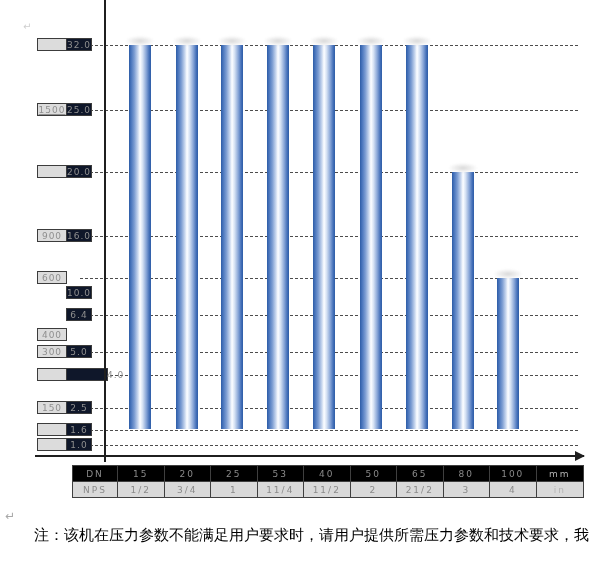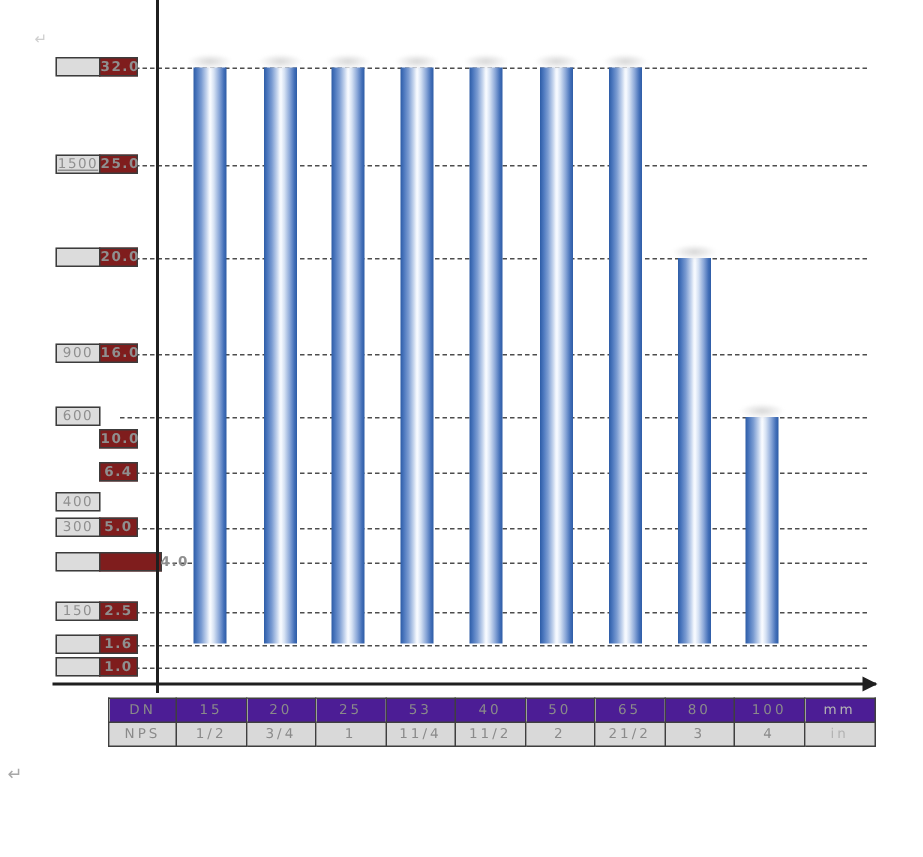--- a/index.html
+++ b/index.html
@@ -11,32 +11,32 @@
   .vaxis{position:absolute; left:104px; top:0; width:2px; height:462px; background:#1f1f1f;}
   .haxis{position:absolute; left:35px; top:455px; width:549px; height:2px; background:#1f1f1f;}
   .haxis-arrow{position:absolute; left:575px; top:451px; width:0; height:0;
     border-left:10px solid #1f1f1f; border-top:5px solid transparent; border-bottom:5px solid transparent;}
   
   .gridline{position:absolute; left:80px; width:498px; height:0; border-top:1px dashed #4d4d4d;}
   
   .ybox{position:absolute; height:13px; line-height:13px; text-align:center;
     font-size:9px; color:#8f8f8f; letter-spacing:1px; border:1px solid #3c3c3c; box-sizing:border-box;}
   .ybox.gray{left:37px; width:30px; background:#dcdcdc;}
-  .ybox.white{left:66px; width:26px; background:#7f1d1d;font-weight:bold;}
+  .ybox.white{left:66px; width:26px; background:#0f172a;}
   
   .bar{position:absolute; width:22px;
     background:linear-gradient(90deg,#2d5ca6 0%,#4a76bd 10%,#7b9cd2 24%,#c7d6ee 40%,#f2f6fc 48%,#f7faff 52%,#d5e1f3 62%,#8aa7d8 78%,#436fb8 92%,#2d5ca6 100%);}
   .bar::before{content:''; position:absolute; top:-9px; left:-4px; right:-4px; height:10px;
     background:radial-gradient(ellipse at center, rgba(175,175,175,.5) 0%, rgba(255,255,255,0) 70%);
     filter:blur(1px);}
   
   .dimtable{position:absolute; left:72px; top:465px; border-collapse:collapse; table-layout:fixed; width:511px;}
   .dimtable td{border:1px solid #3f3f3f; height:15px; padding:0; text-align:center;
     font-size:9px; color:#8a8a8a; letter-spacing:2px; overflow:hidden; white-space:nowrap;}
-  .dimtable tr.row-dn td{background:#4c1d95;}
+  .dimtable tr.row-dn td{background:#000000;}
   .dimtable tr.row-nps td{background:#d9d9d9;}
   .dimtable td.unitcell{color:#b3b3b3;}
   
   .note-line{position:absolute; font-family:"Liberation Serif","DejaVu Serif",serif;
     font-size:15px; color:#000000; white-space:nowrap; line-height:18px;}
   .pmark{position:absolute; color:#a8a8a8; font-size:12px;
     font-family:"DejaVu Sans",sans-serif;}
   .pmark.faint{color:#cfcfcf; font-size:10px;}
   .pmark-inline{color:#a8a8a8; font-size:12px; font-family:"DejaVu Sans",sans-serif; margin-left:2px;}
 </style>
@@ -137,13 +137,14 @@
             <td>21/2</td>
             <td>3</td>
             <td>4</td>
             <td class="unitcell">in</td>
           </tr>
         </tbody>
     </table>
   </div>
 
   <span class="pmark" style="left:5px; top:509px;">↵</span>
+  <div class="note-line" style="left:34px; top:526px;">注：该机在压力参数不能满足用户要求时，请用户提供所需压力参数和技术要求，我</div>
 </div>
 
 </body></html>

